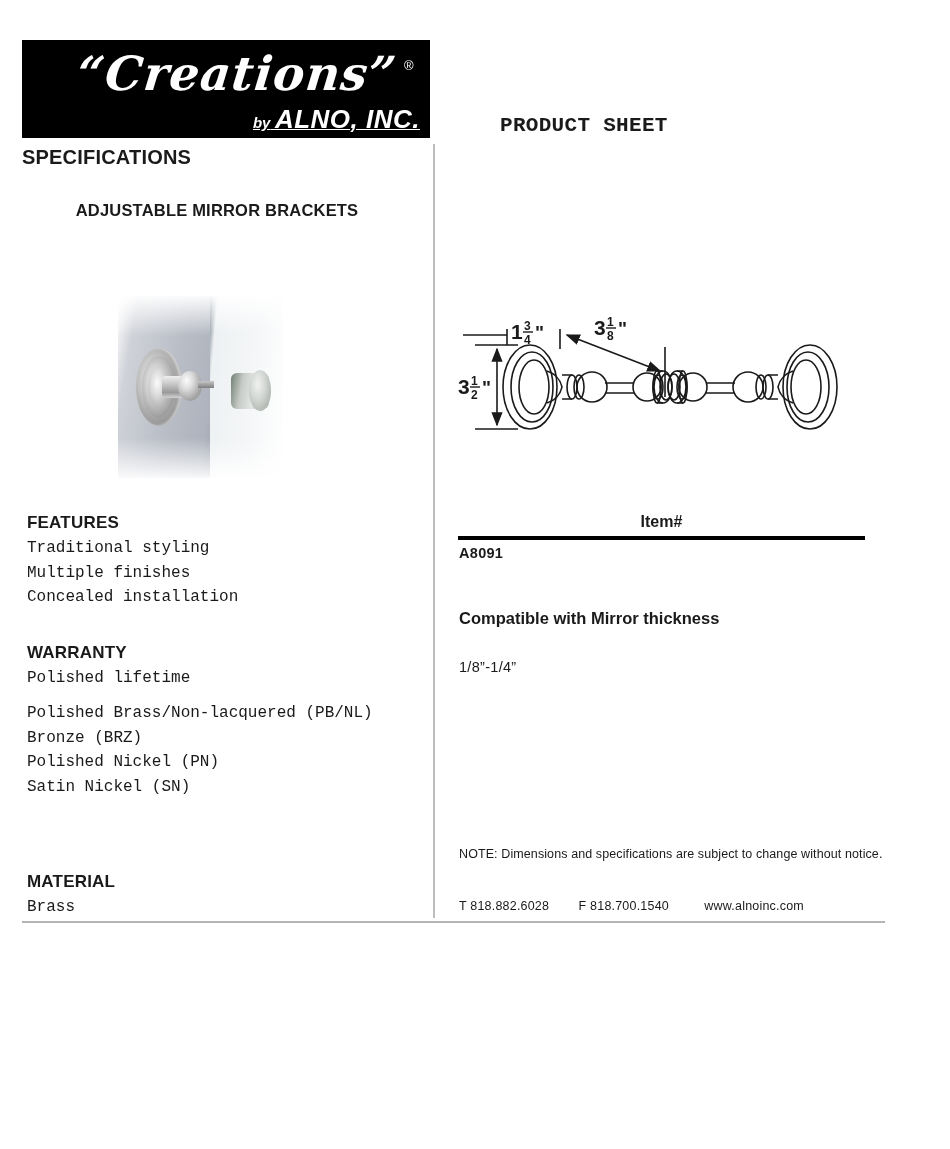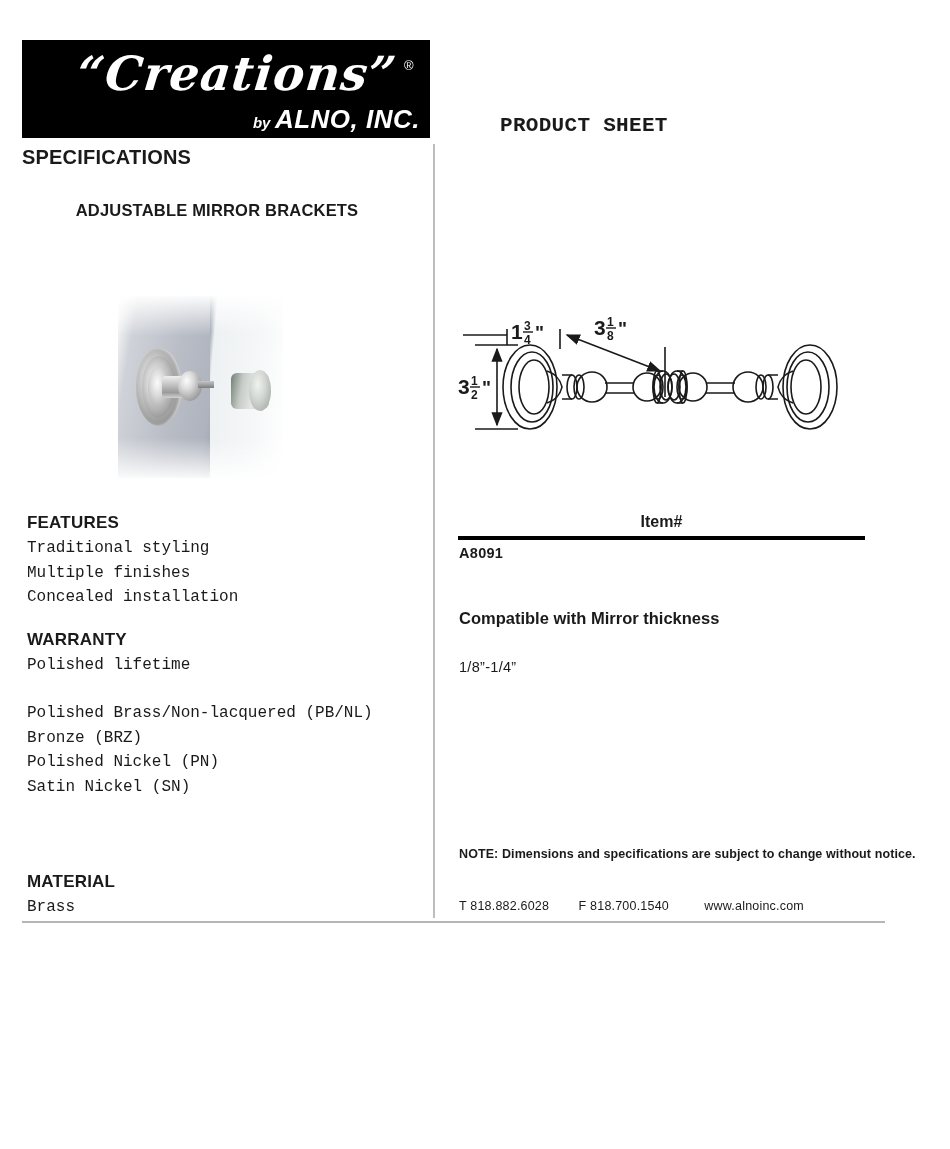--- a/index.html
+++ b/index.html
@@ -56,20 +56,21 @@
     font-family: "Liberation Sans", sans-serif;
   }
   .logo-by {
     position: absolute;
     left: 150px;
     top: 64px;
     width: 248px;
     text-align: right;
     color: #ffffff;
     white-space: nowrap;
+    text-decoration: underline;
   }
   .logo-by .by {
     font-family: "Liberation Sans", sans-serif;
     font-weight: bold;
     font-size: 15px;
     font-style: italic;
   }
   .logo-by .alno {
     font-family: "Liberation Sans", sans-serif;
     font-weight: bold;
@@ -242,21 +243,21 @@
     line-height: 22px;
   }
   .spec-line {
     font-size: 16px;
     line-height: 24.5px;
     white-space: nowrap;
     font-family: Liberation Mono, monospace;
   }
 
   #block-features { top: 512px; }
-  #block-warranty { top: 629px; }
+  #block-warranty { top: 642px; }
   #block-finishes { top: 701px; }
   #block-material { top: 871px; }
 
   
   .drawing {
     position: absolute;
     left: 455px;
     top: 305px;
     width: 430px;
     height: 145px;
@@ -305,21 +306,20 @@
   }
 
   
   .note {
     position: absolute;
     left: 459px;
     top: 847px;
     font-size: 12.5px;
     letter-spacing: 0.1px;
     white-space: nowrap;
-    font-weight: bold;
   }
   .contact {
     position: absolute;
     left: 459px;
     top: 899px;
     font-size: 12.5px;
     letter-spacing: 0.2px;
     white-space: nowrap;
   }
   .contact .gap-a { display: inline-block; width: 22px; }

